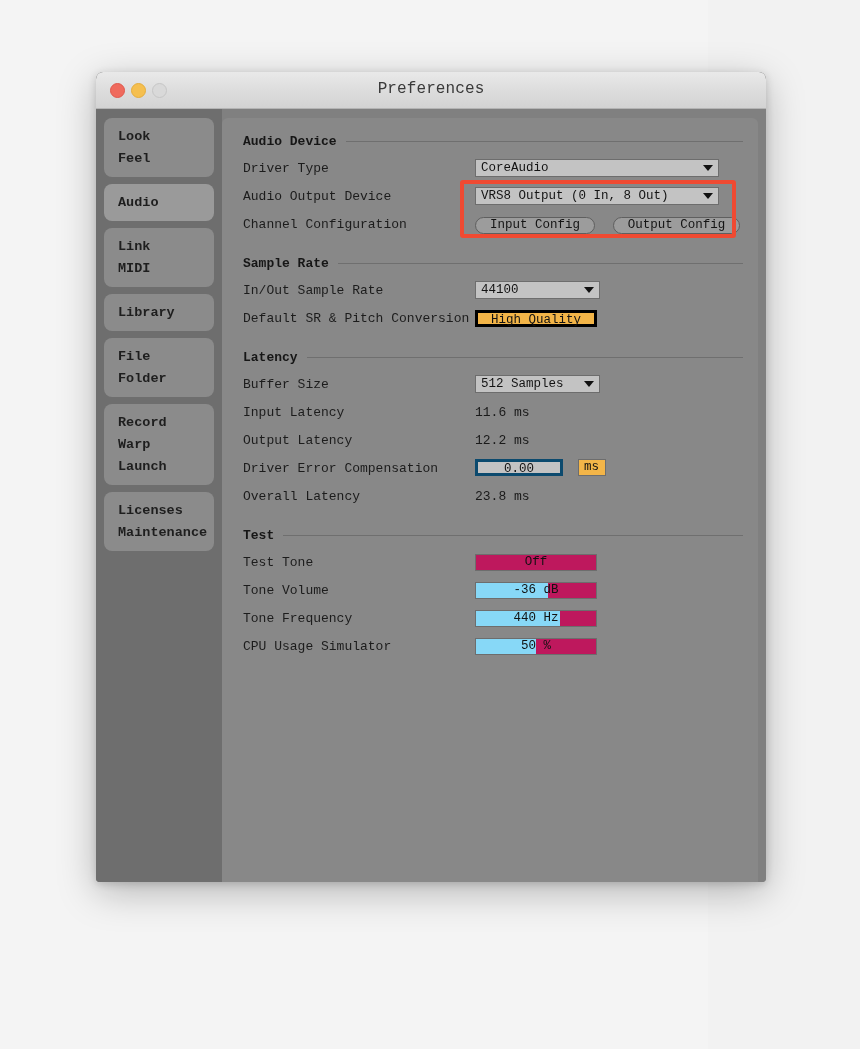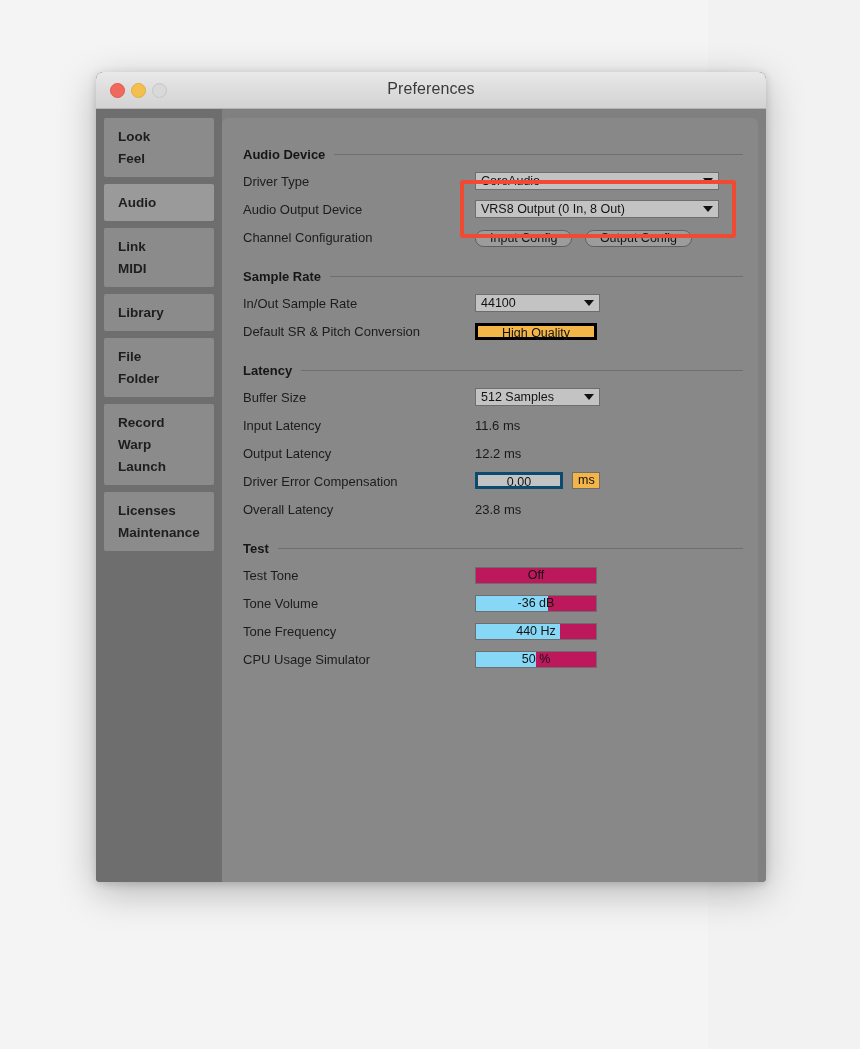--- a/index.html
+++ b/index.html
@@ -6,20 +6,21 @@
     margin: 0; padding: 0;
     width: 860px; height: 1049px;
     background: #f2f2f2;
     font-family: "Liberation Sans", sans-serif;
     overflow: hidden;
   }
   #canvas {
     position: relative;
     width: 708px; height: 1049px;
     background: #f4f4f4;
+    font-family: Liberation Mono, monospace;
   }
 
   
   #window {
     position: absolute;
     left: 96px; top: 72px;
     width: 670px; height: 810px;
     border-radius: 7px 7px 4px 4px;
     background: #808080;
     box-shadow: 0 10px 38px rgba(0,0,0,0.26), 0 2px 9px rgba(0,0,0,0.16);
@@ -61,21 +62,21 @@
   
   #sidebar {
     position: absolute;
     left: 0; top: 0;
     width: 126px; height: 774px;
     background: #6e6e6e;
   }
   .nav-group {
     margin: 0 8px 7px 8px;
     background: #8b8b8b;
-    border-radius: 2px;
+    border-radius: 8px;
     padding: 7px 0 8px 0;
   }
   .nav-group.selected { background: #9a9a9a; }
   .nav-item {
     font-size: 13.5px;
     color: #1e1e1e;
     padding: 2.5px 0 2.5px 14px;
     line-height: 17px;
     font-weight: 600;
   }
@@ -95,21 +96,21 @@
     width: 500px;
   }
 
   
   .section {
     display: flex;
     align-items: center;
     margin-top: 18px;
     margin-bottom: 5px;
   }
-  .section:first-child { margin-top: 13px; }
+  .section:first-child { margin-top: 0; }
   .section-label {
     font-size: 13px;
     font-weight: bold;
     color: #161616;
     white-space: nowrap;
     padding-right: 9px;
   }
   .section-rule {
     flex: 1;
     height: 1px;

